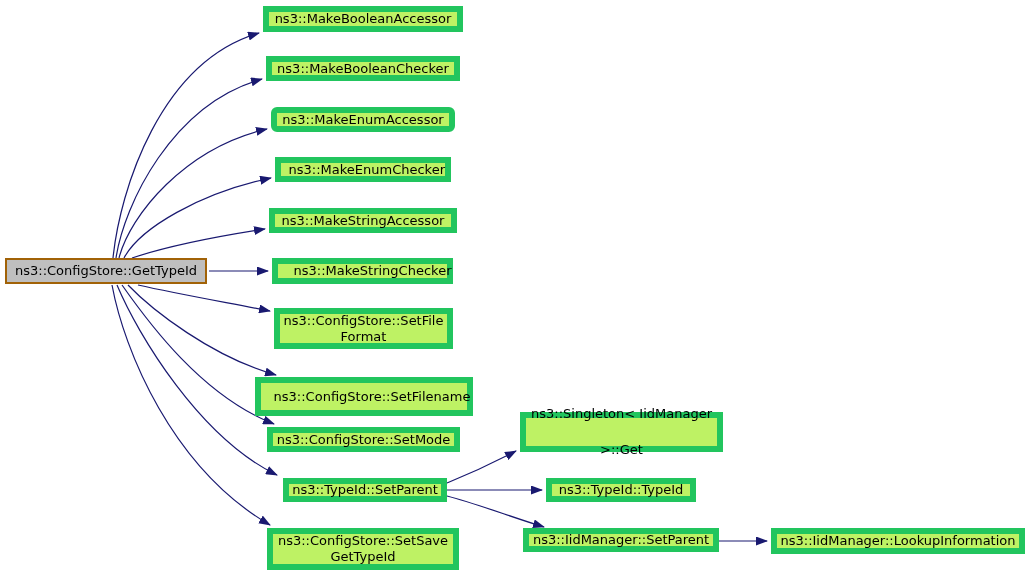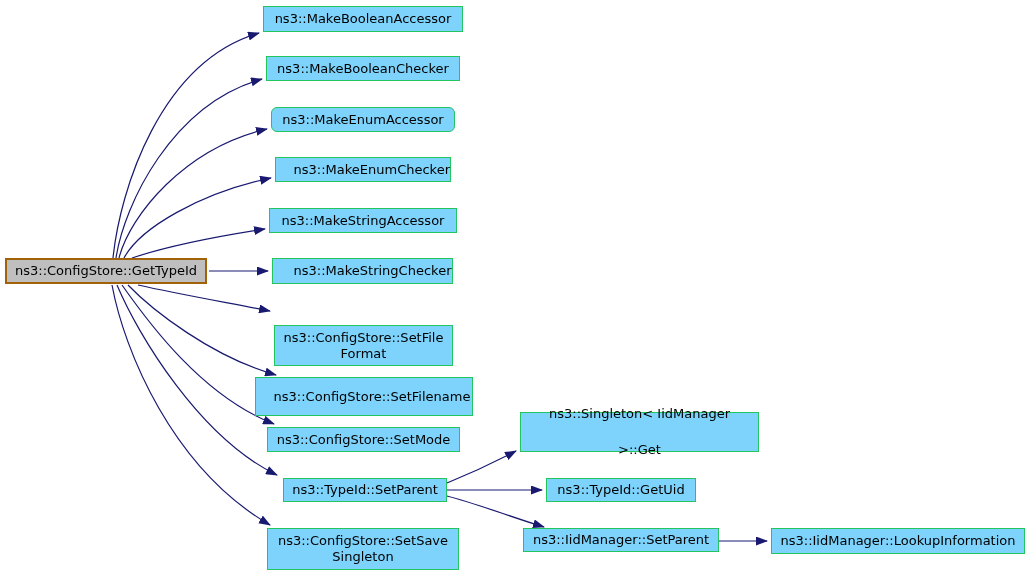--- a/index.html
+++ b/index.html
@@ -18,22 +18,22 @@
   #edges-layer {
     position: absolute;
     left: 0;
     top: 0;
     width: 1032px;
     height: 575px;
   }
   .node {
     position: absolute;
     box-sizing: border-box;
-    background: #7dd3fc;
-    border: 1px solid #22c55e;
+    background: #bef264;
+    border: 6px solid #22c55e;
     color: #000000;
     font-size: 13px;
     line-height: 16px;
     display: flex;
     flex-direction: column;
     align-items: center;
     justify-content: center;
     white-space: nowrap;
     text-align: center;
     cursor: pointer;
@@ -93,43 +93,43 @@
       </div>
       <div class="node" style="left: 275px; top: 157px; width: 176px; height: 25px; align-items: flex-end;">
         <div class="label-line">ns3::MakeEnumChecker</div>
       </div>
       <div class="node" style="left: 269px; top: 208px; width: 188px; height: 25px;">
         <div class="label-line">ns3::MakeStringAccessor</div>
       </div>
       <div class="node" style="left: 272px; top: 258px; width: 181px; height: 26px; padding-left: 20px;">
         <div class="label-line">ns3::MakeStringChecker</div>
       </div>
-      <div class="node" style="left: 274px; top: 325px; width: 179px; height: 41px;">
+      <div class="node" style="left: 274px; top: 308px; width: 179px; height: 41px;">
         <div class="label-line">ns3::ConfigStore::SetFile</div>
         <div class="label-line">Format</div>
       </div>
       <div class="node" style="left: 255px; top: 377px; width: 218px; height: 39px; padding-left: 16px;">
         <div class="label-line">ns3::ConfigStore::SetFilename</div>
       </div>
       <div class="node" style="left: 267px; top: 427px; width: 193px; height: 25px;">
         <div class="label-line">ns3::ConfigStore::SetMode</div>
       </div>
       <div class="node" style="left: 283px; top: 478px; width: 164px; height: 24px;">
         <div class="label-line">ns3::TypeId::SetParent</div>
       </div>
       <div class="node" style="left: 267px; top: 528px; width: 192px; height: 42px;">
         <div class="label-line">ns3::ConfigStore::SetSave</div>
-        <div class="label-line">Singleton</div>
+        <div class="label-line">GetTypeId</div>
       </div>
-      <div class="node" style="left: 520px; top: 412px; width: 239px; height: 40px; gap: 20px;">
+      <div class="node" style="left: 520px; top: 412px; width: 203px; height: 40px; gap: 20px;">
         <div class="label-line">ns3::Singleton&lt; IidManager</div>
         <div class="label-line">&gt;::Get</div>
       </div>
       <div class="node" style="left: 546px; top: 478px; width: 150px; height: 24px;">
-        <div class="label-line">ns3::TypeId::GetUid</div>
+        <div class="label-line">ns3::TypeId::TypeId</div>
       </div>
       <div class="node" style="left: 523px; top: 528px; width: 196px; height: 24px;">
         <div class="label-line">ns3::IidManager::SetParent</div>
       </div>
       <div class="node" style="left: 771px; top: 528px; width: 254px; height: 26px;">
         <div class="label-line">ns3::IidManager::LookupInformation</div>
       </div>
     </div>
 </div>
 

